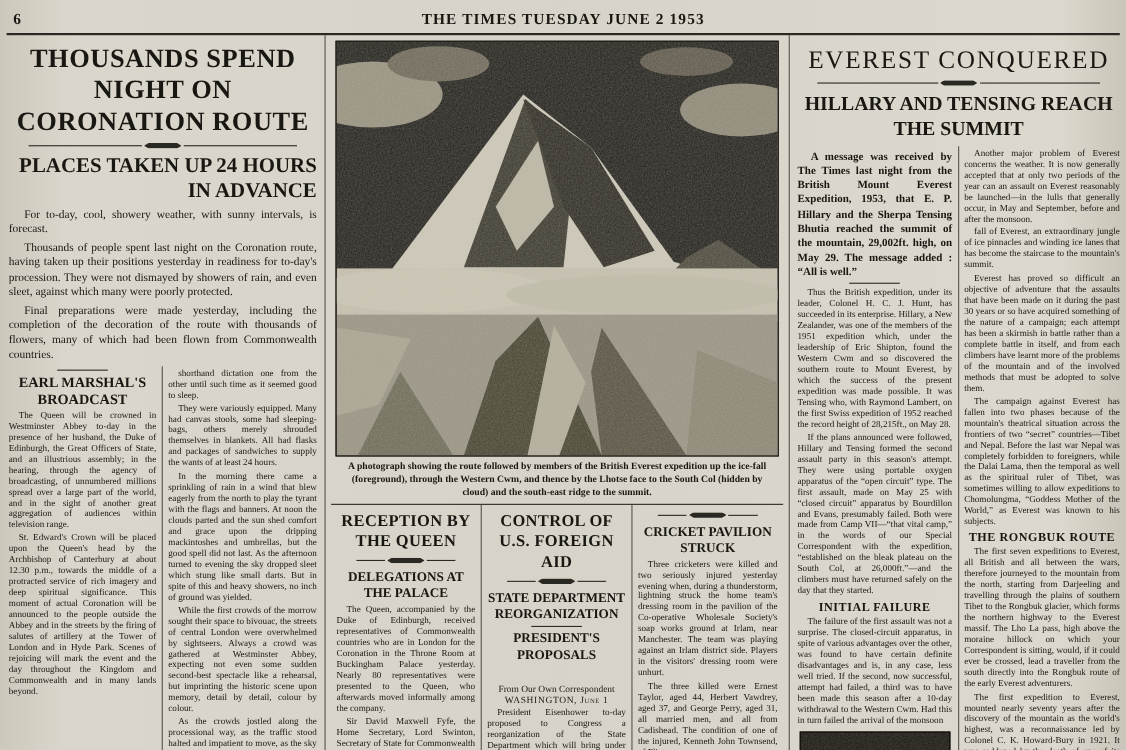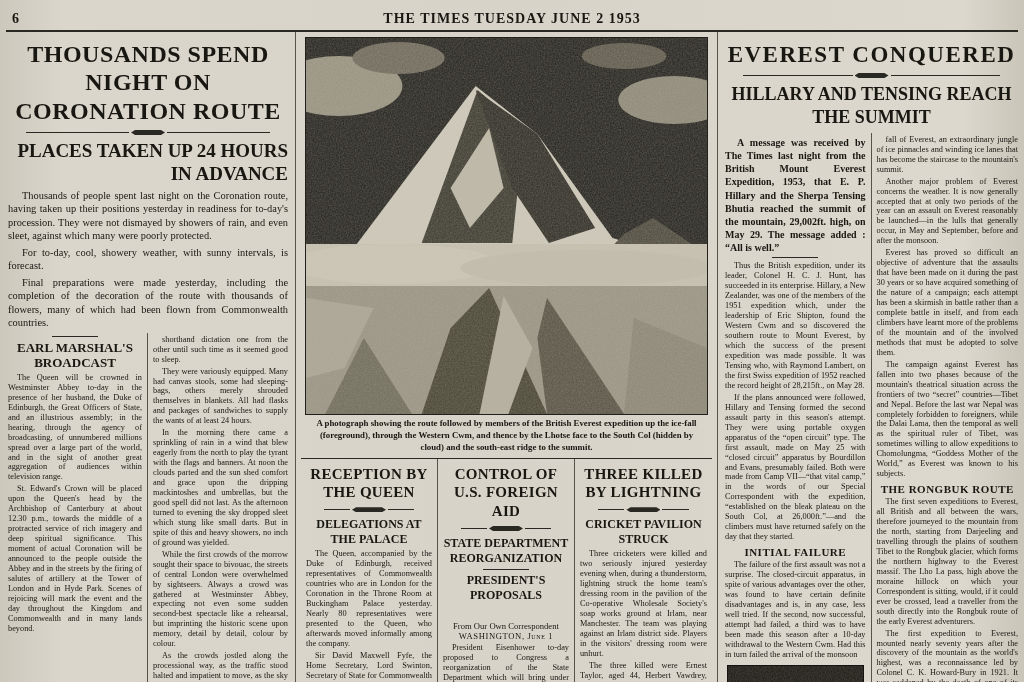--- a/index.html
+++ b/index.html
@@ -63,21 +63,21 @@
     margin:5px 4px 3px;border:1px solid #22201b;height:376px;
     background:#23211c;overflow:hidden;
   }
   .photo-frame svg{display:block;width:100%;height:100%;}
   .caption{font-size:8.8px;font-weight:bold;text-align:center;line-height:1.35;margin:3px 10px 4px;}
   .mid-rule{border:0;border-top:1.5px solid #2a2822;margin:2px 0 0;}
   .mid-cols{display:flex;}
   .mid-col{box-sizing:border-box;width:33.33%;padding:2px 5px 0;}
   .mid-col.a,.mid-col.b{border-right:1px solid #57534a;}
 
-  .ev-headline{font-size:23px;font-weight:bold;text-align:center;letter-spacing:1.5px;margin:8px 0 2px;}
+  .ev-headline{font-size:23px;font-weight:normal;text-align:center;letter-spacing:1.5px;margin:8px 0 2px;}
   .ev-deck{font-size:18px;font-weight:bold;text-align:center;line-height:1.3;margin:4px 0 3px;}
   .ev-cols{display:flex;margin-top:2px;}
   .portrait-frame{margin:5px 2px 0;border:1px solid #15130f;height:148px;overflow:hidden;background:#15130f;}
   .portrait-frame svg{display:block;width:100%;height:100%;}
 </style>
 </head>
 <body>
 
 <div class="paper">
 
@@ -88,22 +88,22 @@
 
   <div class="content">
 
     <section class="col col-left">
       <h2 class="headline-xl">THOUSANDS SPEND NIGHT ON CORONATION ROUTE</h2>
       <div class="divider">
           <span class="diamond"></span>
         </div>
       <h3 class="headline-deck">PLACES TAKEN UP 24 HOURS IN ADVANCE</h3>
       <div class="intro">
+        <p>For to-day, cool, showery weather, with sunny intervals, is forecast.</p>
         <p>Thousands of people spent last night on the Coronation route, having taken up their positions yesterday in readiness for to-day's procession. They were not dismayed by showers of rain, and even sleet, against which many were poorly protected.</p>
-        <p>For to-day, cool, showery weather, with sunny intervals, is forecast.</p>
         <p>Final preparations were made yesterday, including the completion of the decoration of the route with thousands of flowers, many of which had been flown from Commonwealth countries.</p>
       </div>
       <div class="subcols">
         <div class="subcol first">
           <hr class="rule-short">
           <h4 class="headline-sm">EARL MARSHAL'S BROADCAST</h4>
           <div class="body">
             <p>The Queen will be crowned in Westminster Abbey to-day in the presence of her husband, the Duke of Edinburgh, the Great Officers of State, and an illustrious assembly; in the hearing, through the agency of broadcasting, of unnumbered millions spread over a large part of the world, and in the sight of another great aggregation of audiences within television range.</p>
             <p>St. Edward's Crown will be placed upon the Queen's head by the Archbishop of Canterbury at about 12.30 p.m., towards the middle of a protracted service of rich imagery and deep spiritual significance. This moment of actual Coronation will be announced to the people outside the Abbey and in the streets by the firing of salutes of artillery at the Tower of London and in Hyde Park. Scenes of rejoicing will mark the event and the day throughout the Kingdom and Commonwealth and in many lands beyond.</p>
 
@@ -183,21 +183,20 @@
           <h4 class="headline-mid2">PRESIDENT'S PROPOSALS</h4>
           <p class="byline-roman">From Our Own Correspondent</p>
           <p class="dateline">WASHINGTON, June 1</p>
           <div class="body">
             <p>President Eisenhower to-day proposed to Congress a reorganization of the State Department which will bring under the department's authority all foreign economic assistance programmes, including the Mutual Security Agency.</p>
 
           </div>
         </article>
 
         <article class="mid-col c">
-          <h3 class="headline-mid">THREE KILLED BY LIGHTNING</h3>
           <div class="divider">
               <span class="diamond"></span>
             </div>
           <h4 class="headline-mid2">CRICKET PAVILION STRUCK</h4>
           <div class="body">
             <p>Three cricketers were killed and two seriously injured yesterday evening when, during a thunderstorm, lightning struck the home team's dressing room in the pavilion of the Co-operative Wholesale Society's soap works ground at Irlam, near Manchester. The team was playing against an Irlam district side. Players in the visitors' dressing room were unhurt.</p>
             <p>The three killed were Ernest Taylor, aged 44, Herbert Vawdrey, aged 37, and George Perry, aged 31, all married men, and all from Cadishead. The condition of one of the injured, Kenneth John Townsend, of Flixton, was grave.</p>
 
           </div>
         </article>
@@ -242,22 +241,22 @@
               <ellipse cx="86" cy="66" rx="8" ry="5" fill="#2a261e"></ellipse>
               <ellipse cx="70" cy="112" rx="22" ry="16" fill="#1b1812"></ellipse>
               <polygon points="60,128 80,128 72,148 64,148" fill="#d3cebc"></polygon>
               <polygon points="92,64 112,80 104,120 88,110" fill="#0e0d09"></polygon>
               <rect width="140" height="148" filter="url(#grain2)"></rect>
             </svg>
           </div>
         </div>
         <div class="subcol second">
           <div class="body">
+            <p>Another major problem of Everest concerns the weather. It is now generally accepted that at only two periods of the year can an assault on Everest reasonably be launched—in the lulls that generally occur, in May and September, before and after the monsoon.</p>
             <p>fall of Everest, an extraordinary jungle of ice pinnacles and winding ice lanes that has become the staircase to the mountain's summit.</p>
-            <p>Another major problem of Everest concerns the weather. It is now generally accepted that at only two periods of the year can an assault on Everest reasonably be launched—in the lulls that generally occur, in May and September, before and after the monsoon.</p>
             <p>Everest has proved so difficult an objective of adventure that the assaults that have been made on it during the past 30 years or so have acquired something of the nature of a campaign; each attempt has been a skirmish in battle rather than a complete battle in itself, and from each climbers have learnt more of the problems of the mountain and of the involved methods that must be adopted to solve them.</p>
             <p>The campaign against Everest has fallen into two phases because of the mountain's theatrical situation across the frontiers of two “secret” countries—Tibet and Nepal. Before the last war Nepal was completely forbidden to foreigners, while the Dalai Lama, then the temporal as well as the spiritual ruler of Tibet, was sometimes willing to allow expeditions to Chomolungma, “Goddess Mother of the World,” as Everest was known to his subjects.</p>
           </div>
           <h4 class="crosshead">THE RONGBUK ROUTE</h4>
           <div class="body">
             <p>The first seven expeditions to Everest, all British and all between the wars, therefore journeyed to the mountain from the north, starting from Darjeeling and travelling through the plains of southern Tibet to the Rongbuk glacier, which forms the northern highway to the Everest massif. The Lho La pass, high above the moraine hillock on which your Correspondent is sitting, would, if it could ever be crossed, lead a traveller from the south directly into the Rongbuk route of the early Everest adventurers.</p>
             <p>The first expedition to Everest, mounted nearly seventy years after the discovery of the mountain as the world's highest, was a reconnaissance led by Colonel C. K. Howard-Bury in 1921. It was saddened by the death of one of its climbers, the celebrated Scottish mountaineer Dr. Kellas, who had a heart attack during the wearing approach march; but its members explored the approaches to Everest from north and east, and found what appeared to be a practicable route as far as the north-east shoulder of the mountain. Next year General C. G. Bruce, working on these findings, led an expedition which made the first assault on the summit. During it G. I. Finch and Captain Geoffrey Bruce climbed to 27,300ft. This expedition, too, was marred by death, for during a later attempt on the summit, just before the monsoon, seven Sherpa porters were killed in an avalanche.</p>
 
           </div>
 

